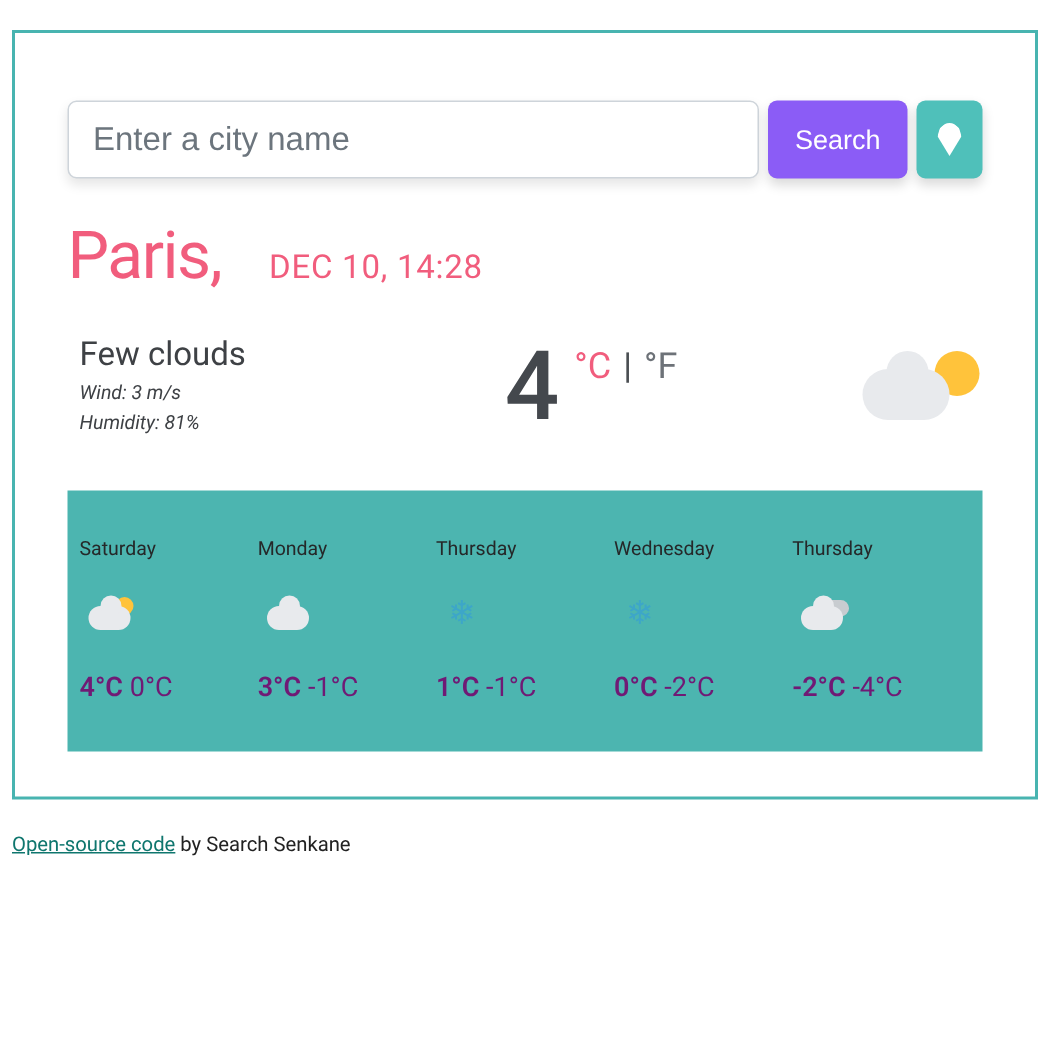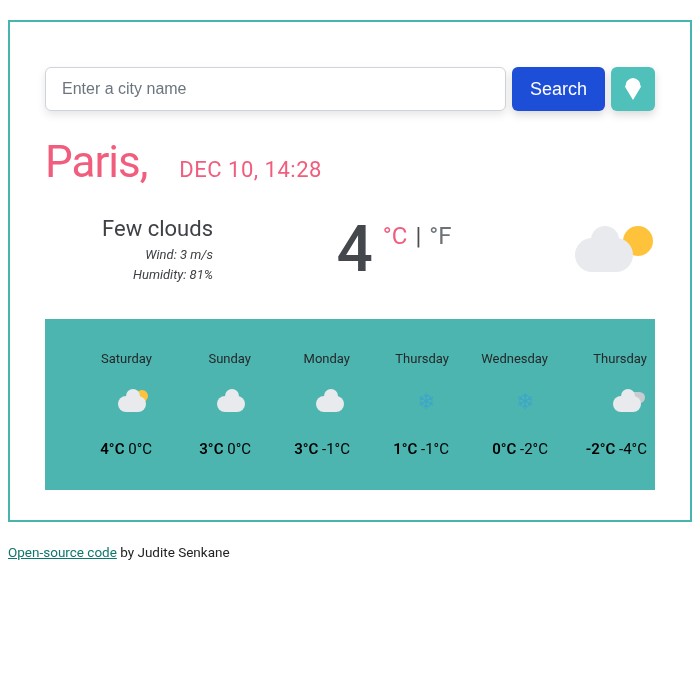--- a/index.html
+++ b/index.html
@@ -16,30 +16,30 @@
     }
     .search-bar {
       display: flex;
       gap: 6px;
       align-items: stretch;
       margin-bottom: 25px;
     }
     .search-input {
       flex: 1;
       padding: 12px 16px;
-      font-size: 16px;
+      font-size: 22px;
       color: #6c757d;
       border: 1px solid #ced4da;
       border-radius: 6px;
       outline: none;
       box-shadow: 0 4px 8px rgba(0,0,0,0.1);
     }
     .search-input::placeholder { color: #6c757d; }
     .search-button {
-      background: #1d4ed8;
+      background: #8b5cf6;
       color: #fff;
       border: none;
       border-radius: 6px;
       padding: 0 18px;
       font-size: 18px;
       cursor: pointer;
       box-shadow: 0 4px 8px rgba(0,0,0,0.15);
     }
     .location-button {
       background: #4fc0ba;
@@ -79,21 +79,20 @@
       font-size: 22px;
       font-weight: 400;
       letter-spacing: 0.5px;
       margin-left: 20px;
     }
     .current-row {
       display: flex;
       align-items: center;
       justify-content: space-between;
       margin: 28px 0 35px 8px;
-      text-align: right;
     }
     .condition-block { min-width:160px; }
     .condition-title {
       color: #3e4145;
       font-size: 22px;
       font-weight: 400;
       margin-bottom: 4px;
     }
     .meta {
       color: #3e4145;
@@ -159,21 +158,21 @@
       background: #4cb5b0;
       display: flex;
       justify-content: space-around;
       padding: 32px 8px 32px 8px;
     }
     .day-col {
       flex: 1;
       text-align: center;
       display: flex;
       flex-direction: column;
-      align-items: flex-end;
+      align-items: flex-start;
       gap: 22px;
     }
     .day-name {
       color: #252829;
       font-size: 13px;
       font-weight: 400;
     }
     .day-icon {
       width: 40px;
       height: 30px;
@@ -218,22 +217,22 @@
     }
     .snowflake {
       position: absolute;
       top: 3px;
       left: 8px;
       font-size: 22px;
       color: #3da6c9;
       line-height: 1;
     }
     .day-temps {
-      font-size: 15px;
-      color: #000000;
+      font-size: 18px;
+      color: #701a75;
     }
     .hi { font-weight: 600; }
     .lo { font-weight: 400; }
     .footer {
       margin-top: 22px;
       font-size: 13.5px;
       color: #222;
     }
     .footer a {
       color: #0f766e;
@@ -281,27 +280,20 @@
 
   <div class="day-col">
         <div class="day-name">Saturday</div>
         <div class="day-icon">
           <div class="mini-sun"></div>
           <div class="mini-cloud"></div>
         </div>
         <div class="day-temps"><span class="hi">4°C</span> <span class="lo">0°C</span></div>
       </div>
       <div class="day-col">
-        <div class="day-name">Sunday</div>
-        <div class="day-icon">
-          <div class="mini-cloud"></div>
-        </div>
-        <div class="day-temps"><span class="hi">3°C</span> <span class="lo">0°C</span></div>
-      </div>
-      <div class="day-col">
         <div class="day-name">Monday</div>
         <div class="day-icon">
           <div class="mini-cloud"></div>
         </div>
         <div class="day-temps"><span class="hi">3°C</span> <span class="lo">-1°C</span></div>
       </div>
       <div class="day-col">
         <div class="day-name">Thursday</div>
         <div class="day-icon">
           <div class="snowflake">❄</div>
@@ -321,14 +313,14 @@
           <div class="mini-cloud2"></div>
           <div class="mini-cloud"></div>
         </div>
         <div class="day-temps"><span class="hi">-2°C</span> <span class="lo">-4°C</span></div>
       </div>
     </div>
 
 </div>
 
 <div class="footer">
-  <a href="#">Open-source code</a><span> by Judite Senkane</span>
+  <a href="#">Open-source code</a><span> by Search Senkane</span>
 </div>
 
 </body></html>

